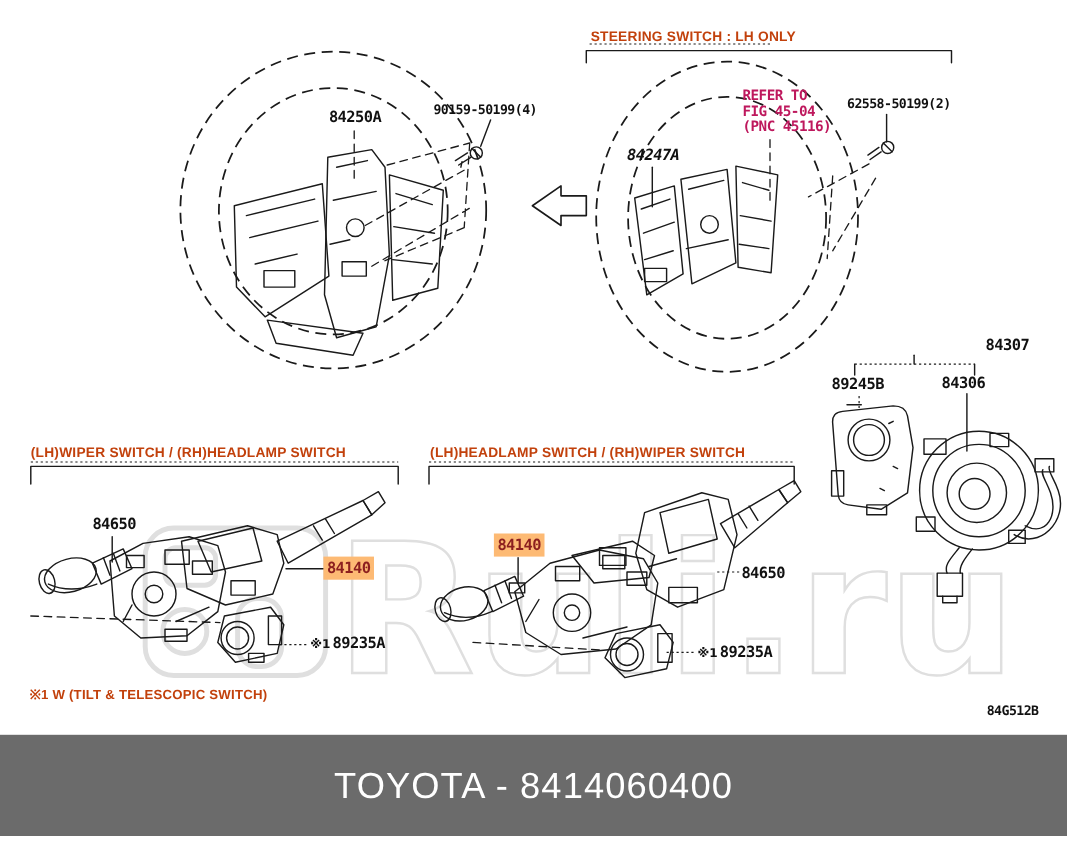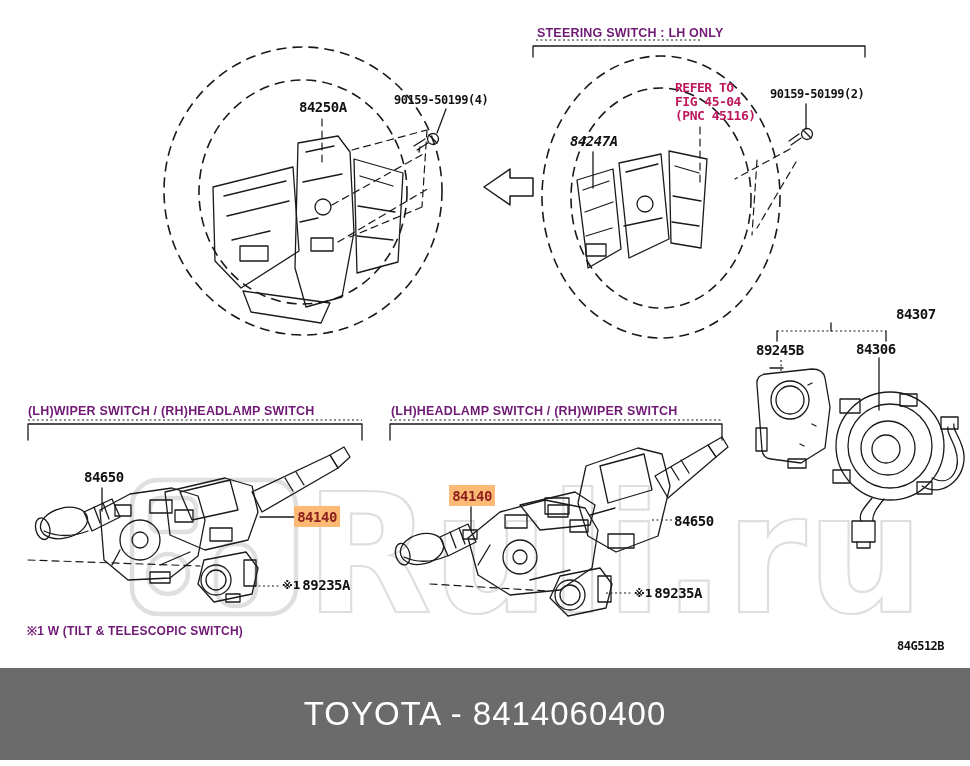--- a/index.html
+++ b/index.html
@@ -9,21 +9,21 @@
   .ln{fill:none;stroke:#1a1a1a;stroke-width:1.3;stroke-linejoin:round;stroke-linecap:round;}
   .fw{fill:#ffffff;stroke:#1a1a1a;stroke-width:1.5;stroke-linejoin:round;}
   .dash1{fill:none;stroke:#1a1a1a;stroke-width:1.2;stroke-dasharray:7 5;stroke-linecap:round;}
   .dash2{fill:none;stroke:#1a1a1a;stroke-width:1.6;stroke-dasharray:10 6;}
   .dot{fill:none;stroke:#1a1a1a;stroke-width:1.1;stroke-dasharray:2 2.5;}
   .wm{fill:none;stroke:#dfdfdf;stroke-width:4.5;stroke-linejoin:round;}
   .part-label{position:absolute;font-family:"DejaVu Sans Mono",monospace;font-weight:bold;
               font-size:14px;color:#111;letter-spacing:-0.5px;white-space:nowrap;line-height:1.05;}
   .part-label.sm{font-size:12px;}
   .sec-title{position:absolute;font-family:"Liberation Sans",sans-serif;font-weight:bold;
-             font-size:12.5px;color:#701a75;letter-spacing:0.2px;white-space:nowrap;line-height:1.05;}
+             font-size:12.5px;color:#c2410c;letter-spacing:0.2px;white-space:nowrap;line-height:1.05;}
   .hl{position:absolute;width:46px;height:21px;background:#fdba74;color:#8c1f1f;
       display:flex;align-items:center;justify-content:center;
       font-family:"DejaVu Sans Mono",monospace;font-weight:bold;font-size:14px;letter-spacing:-0.5px;}
   .note-label{position:absolute;display:flex;align-items:flex-start;white-space:nowrap;color:#111;}
   .note-label .ref{font-family:"DejaVu Sans",sans-serif;font-weight:bold;font-size:11px;
                    margin-right:2px;position:relative;top:2px;}
   .note-label .num{font-family:"DejaVu Sans Mono",monospace;font-weight:bold;font-size:14px;letter-spacing:-0.5px;}
   .refer-note{position:absolute;font-family:"DejaVu Sans Mono",monospace;font-weight:bold;
               font-size:13px;color:#be185d;letter-spacing:-0.5px;line-height:14px;white-space:nowrap;}
   #footer-bar{position:absolute;left:0;top:668px;width:970px;height:92px;background:#6b6b6b;
@@ -218,21 +218,21 @@
   <div class="part-label sm" style="left:394px;top:94px;">90159-50199(4)</div>
 
   <div class="part-label" style="left:570px;top:134px;font-style:italic;">84247A</div>
 
   <div class="refer-note" style="left:675px;top:81px;">
     <div>REFER TO</div>
     <div>FIG 45-04</div>
     <div>(PNC 45116)</div>
   </div>
 
-  <div class="part-label sm" style="left:770px;top:88px;">90159-50199(2)</div>
+  <div class="part-label sm" style="left:770px;top:88px;">62558-50199(2)</div>
 
   <div class="part-label" style="left:852px;top:307px;margin-left:44px;">84307</div>
 
   <div class="part-label" style="left:756px;top:343px;">89245B</div>
 
   <div class="part-label" style="left:856px;top:342px;">84306</div>
 
   <div class="sec-title" style="left:28px;top:405px;">(LH)WIPER SWITCH  /  (RH)HEADLAMP SWITCH</div>
 
   <div class="part-label" style="left:84px;top:470px;">84650</div>

